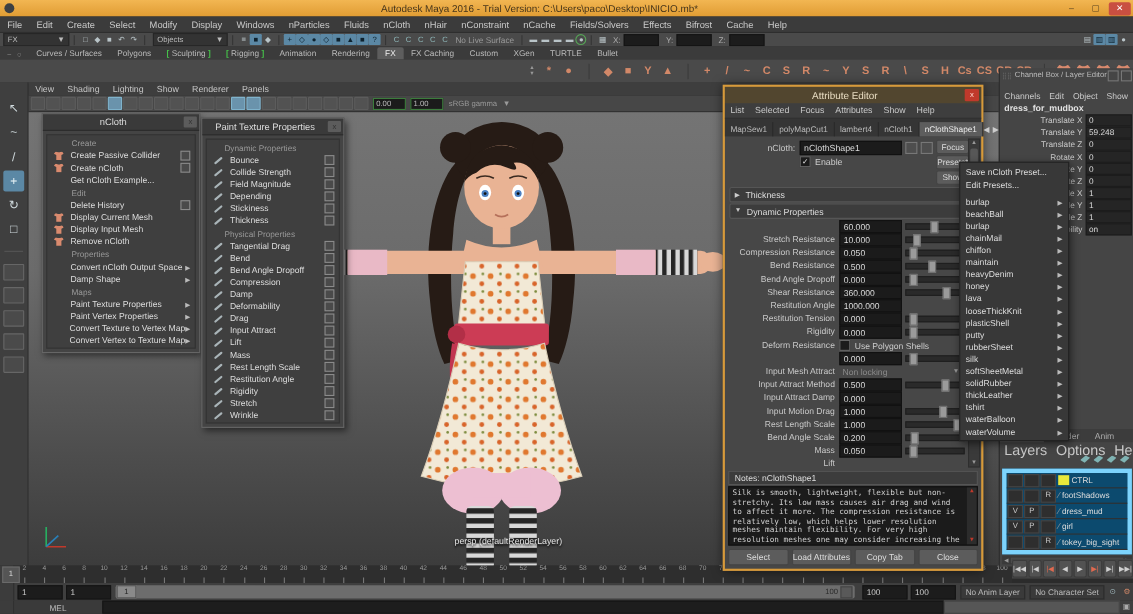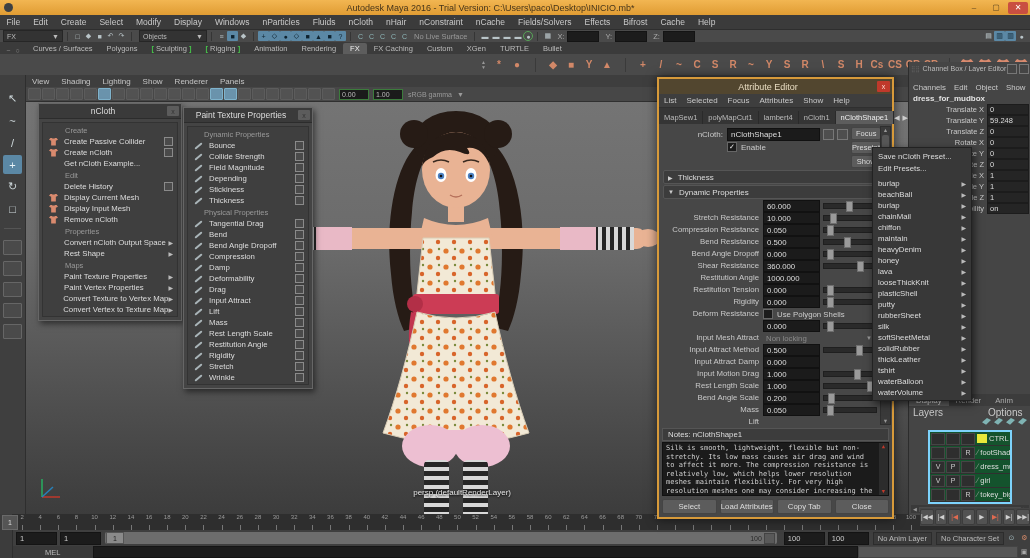--- a/index.html
+++ b/index.html
@@ -170,25 +170,25 @@
   .cb-menus span{padding:0 4px;}
   .cb-obj{height:11px;font-size:8px;color:#e2e2e2;font-weight:bold;padding-left:4px;display:flex;align-items:center;}
   .cb-row{display:flex;align-items:center;height:11px;}
   .cb-lbl{flex:1;text-align:right;padding-right:3px;color:#c9c9c9;font-size:7.5px;white-space:nowrap;}
   .cb-val{width:38px;height:9px;background:#252525;border:1px solid #1c1c1c;color:#ddd;font-size:7.5px;
           display:flex;align-items:center;padding-left:2px;flex:none;margin-right:2px;}
   .le{margin-top:auto;}
   .le-tabs{height:12px;display:flex;align-items:flex-end;font-size:7.8px;color:#aaa;background:#3c3c3c;}
   .le-tab{padding:1px 7px;}
   .le-tab.active{background:#5d5d5d;color:#eee;border-radius:2px 2px 0 0;}
-  .le-menus{height:12px;display:flex;align-items:center;font-size:10px;color:#c9c9c9;gap:37px;}
+  .le-menus{height:12px;display:flex;font-size:13px;color:#c9c9c9;}
   .le-menus span{padding:0 4px;}
   .le-icons{height:11px;display:flex;justify-content:flex-end;gap:3px;padding-right:4px;}
   .le-icons i{width:9px;height:7px;background:#7fb3b3;clip-path:polygon(0 60%,55% 0,100% 30%,45% 95%);}
-  .le-list{height:70px;background:#14532d;border:2px solid #7dd3fc;margin:1px 19px;overflow:hidden;}
+  .le-list{height:70px;background:#0c4a6e;border:4px solid #7dd3fc;margin:1px 2px;overflow:hidden;}
   .le-row{display:flex;align-items:center;height:13px;border-bottom:1px solid #303030;}
   .le-cell{width:12px;height:10px;border:1px solid #454545;background:#2e2e2e;color:#ccc;font-size:7px;
            display:flex;align-items:center;justify-content:center;margin-left:1px;flex:none;}
   .le-sw{width:10px;height:9px;background:#e8e83a;margin:0 2px;flex:none;}
   .le-slash{color:#999;font-size:8px;margin:0 2px;flex:none;}
   .le-name{font-size:7.5px;color:#ddd;white-space:nowrap;}
   .le-hscroll{height:8px;display:flex;align-items:center;justify-content:space-between;background:#3a3a3a;
               margin:0 2px 2px 2px;font-size:5px;color:#999;padding:0 2px;}
   .le-hscroll .tr{flex:1;height:5px;background:#4c4c4c;margin:0 2px;}
 
@@ -768,21 +768,21 @@
 
             <div class="mitem">
               <span class="mi-ico"></span>
               <span class="mi-lbl">Convert nCloth Output Space</span>
 
               <span class="mi-sub">▶</span>
             </div>
 
             <div class="mitem">
               <span class="mi-ico"></span>
-              <span class="mi-lbl">Rest Shape</span>
+              <span class="mi-lbl">Damp Shape</span>
 
               <span class="mi-sub">▶</span>
             </div>
           </div>
       </div>
 
       <div>
         <div class="msec-h">Maps</div>
         <div>
 

